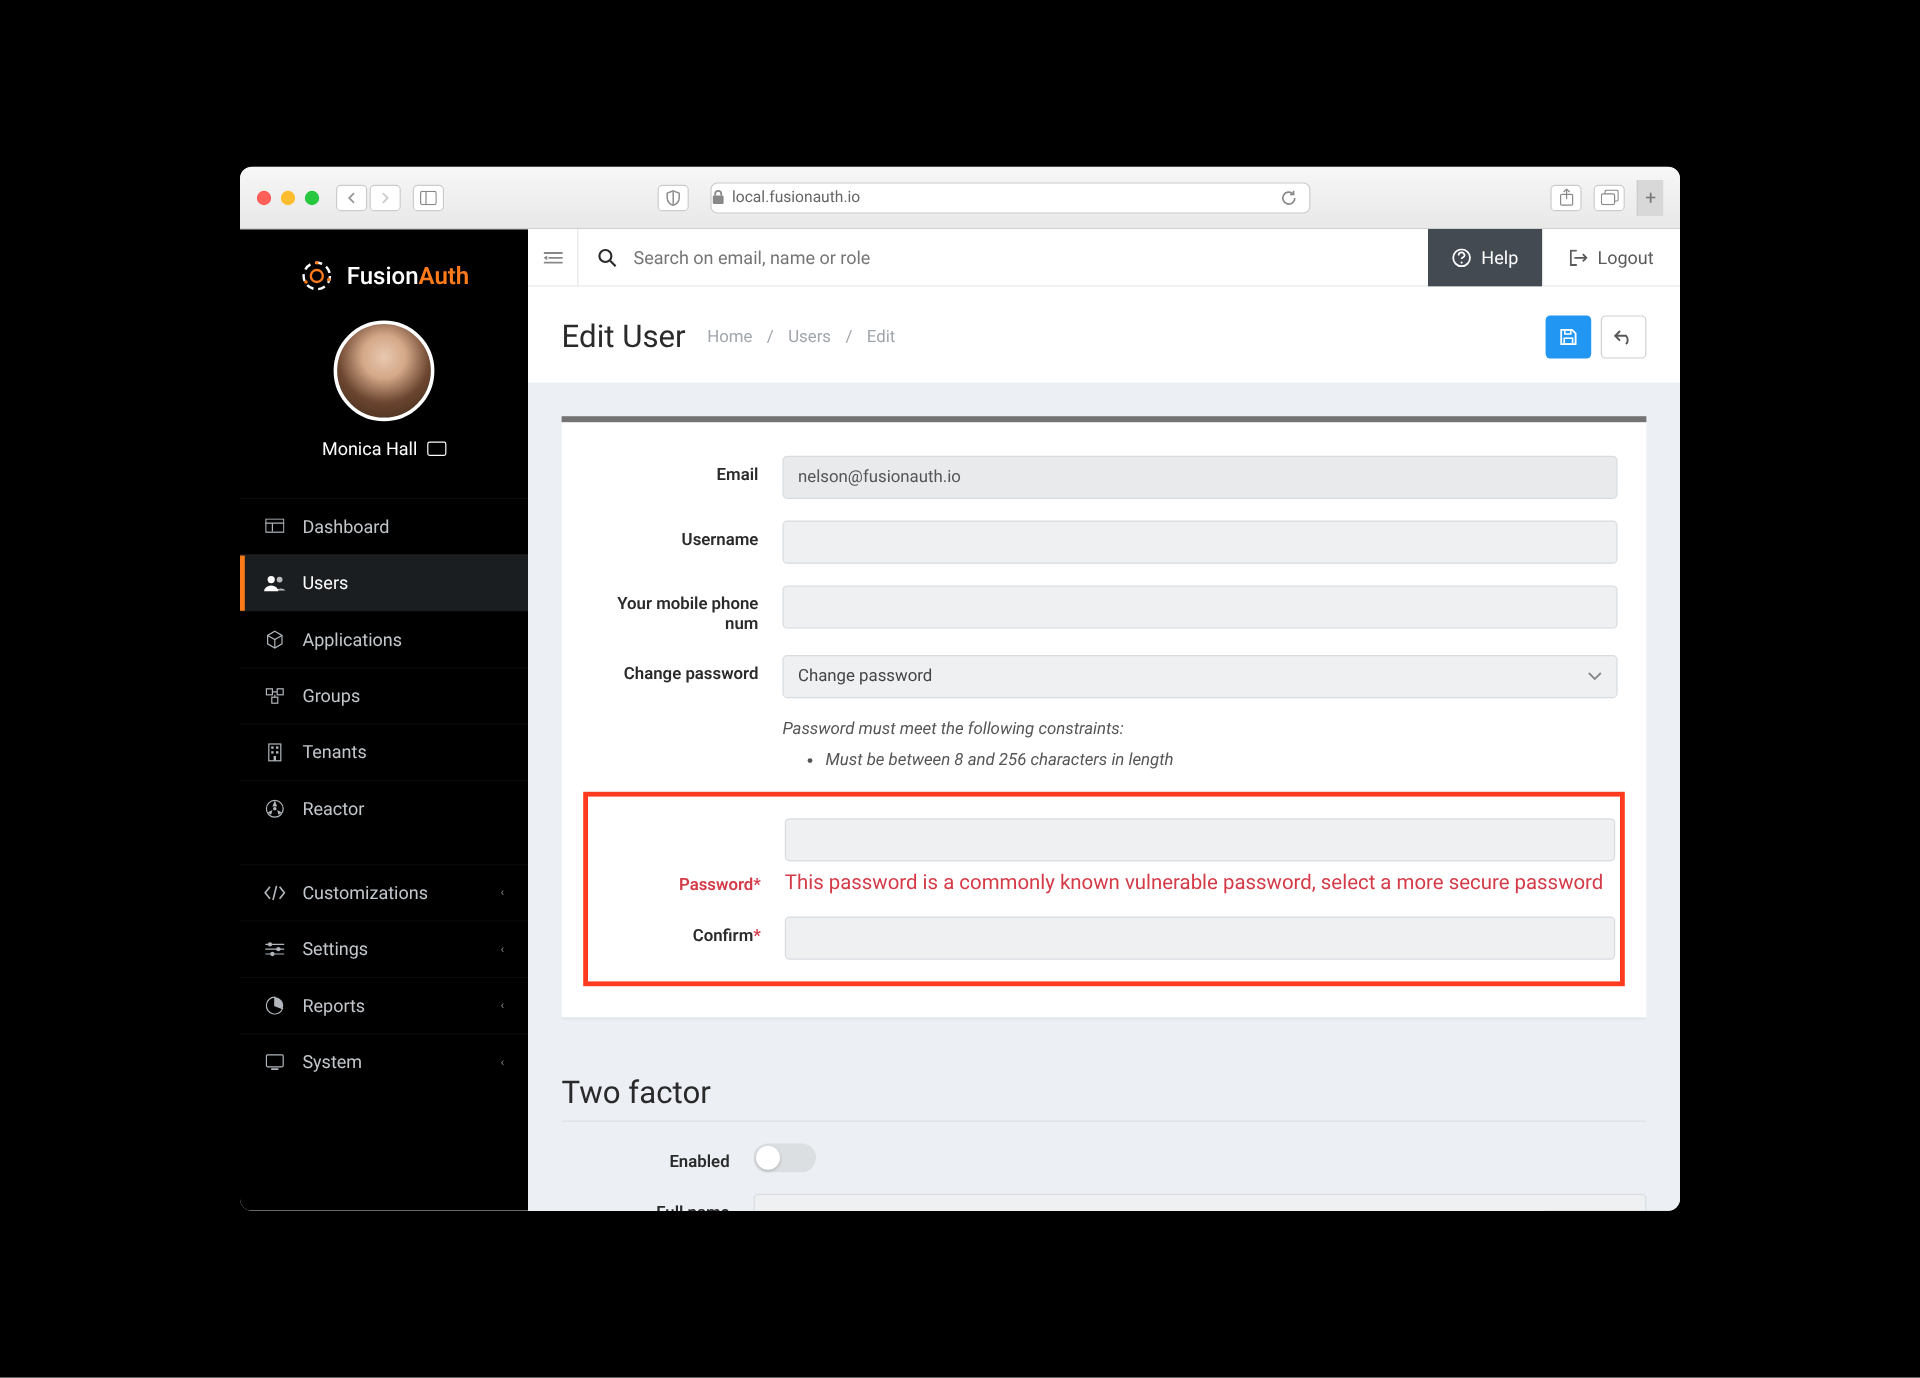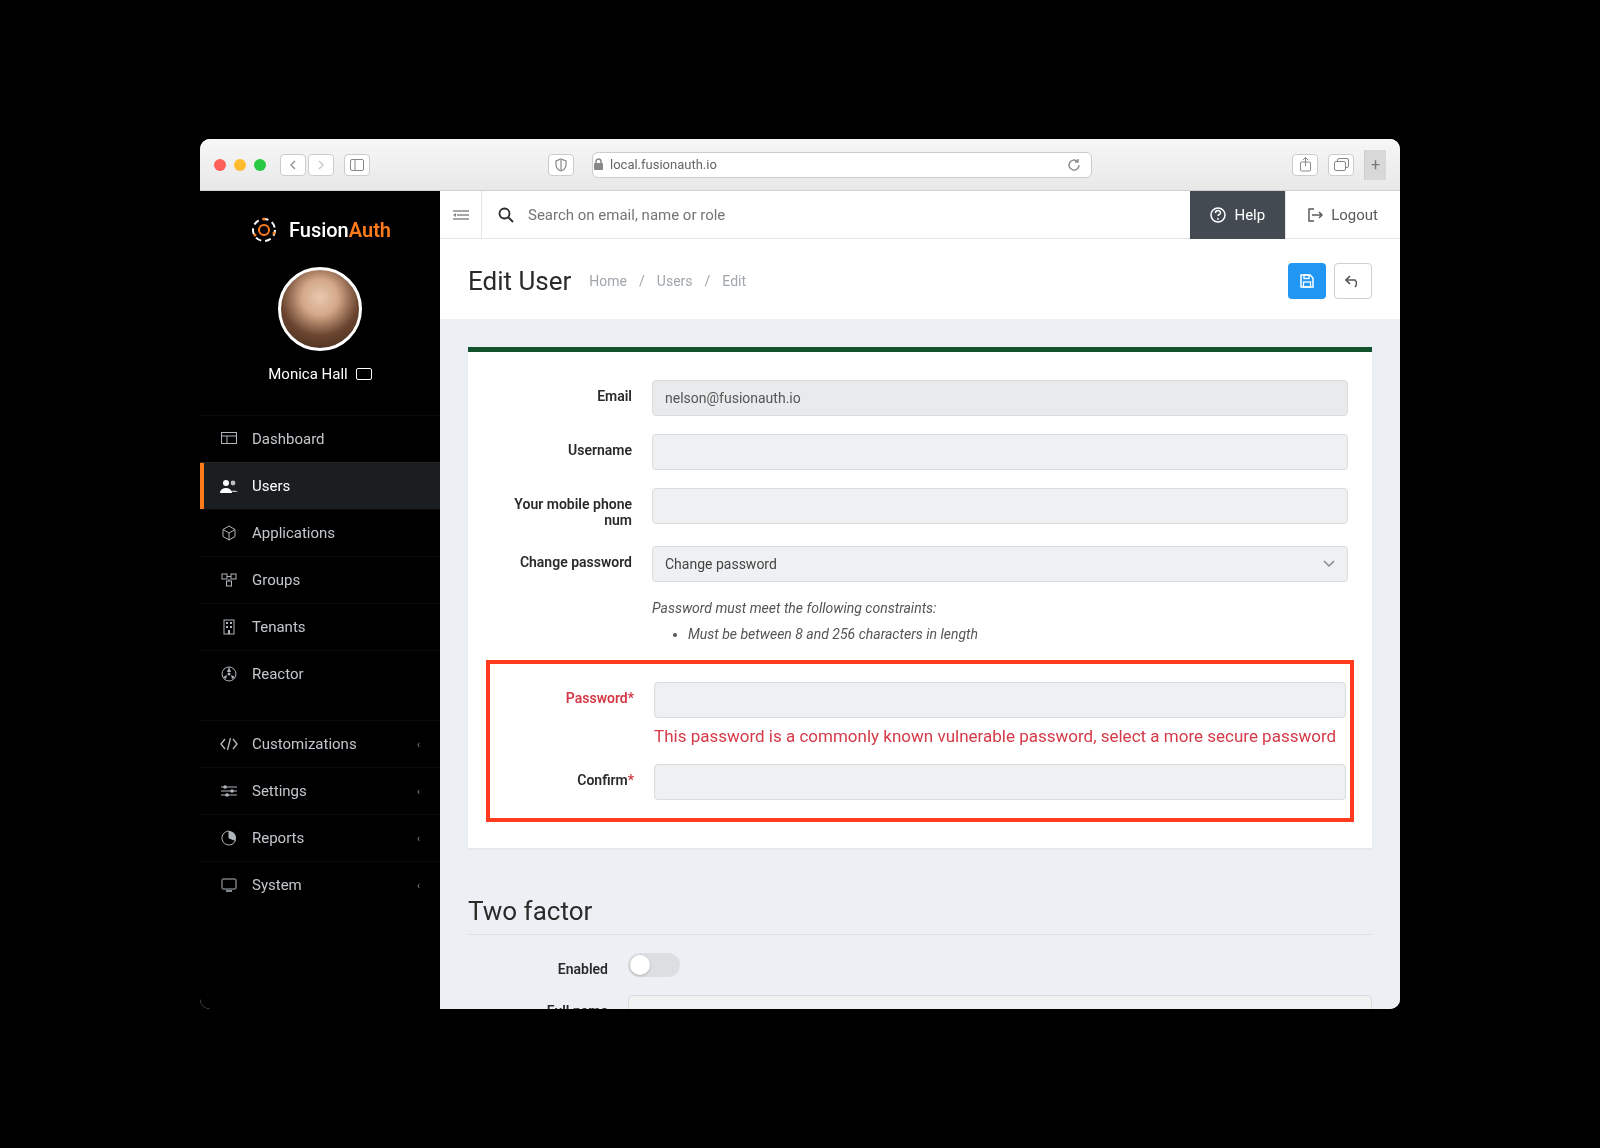--- a/index.html
+++ b/index.html
@@ -55,33 +55,33 @@
 .logout-btn { height: 48px; padding: 0 22px; display: flex; align-items: center; gap: 8px; font-size: 15px; color: #5a5a5a; border-left: 1px solid #e5e5e5; }
 
 .page-header { background: #fff; padding: 24px 28px 20px; display: flex; align-items: center; }
 .page-title { font-size: 26px; font-weight: 400; color: #2a2a2a; }
 .breadcrumb { margin-left: 18px; color: #a0a6ac; font-size: 14px; display: flex; gap: 12px; }
 .breadcrumb a { color: #a0a6ac; text-decoration: none; }
 .header-actions { margin-left: auto; display: flex; gap: 8px; }
 .btn-save { width: 38px; height: 36px; background: #2196f3; border-radius: 4px; display: flex; align-items: center; justify-content: center; color: #fff; cursor: pointer; }
 .btn-back { width: 38px; height: 36px; background: #fff; border: 1px solid #d0d0d0; border-radius: 4px; display: flex; align-items: center; justify-content: center; color: #555; cursor: pointer; }
 
-.panel { margin: 28px; background: #fff; border-top: 5px solid #14532d; padding: 28px 24px 16px; box-shadow: 0 1px 2px rgba(0,0,0,0.06); }
+.panel { margin: 28px; background: #fff; border-top: 5px solid #737373; padding: 28px 24px 16px; box-shadow: 0 1px 2px rgba(0,0,0,0.06); }
 .form-row { display: flex; align-items: flex-start; margin-bottom: 18px; gap: 20px; }
 .form-label { width: 140px; text-align: right; font-size: 14px; color: #2a2a2a; font-weight: 600; padding-top: 8px; }
 .form-control { flex: 1; }
 .form-control input[type="text"], .form-control input[type="password"] { width: 100%; height: 36px; background: #eef0f2; border: 1px solid #d8dcdf; border-radius: 4px; padding: 0 12px; font-size: 14px; color: #333; }
 .form-control input[readonly] { background: #e8eaec; color: #555; }
 .select { width: 100%; height: 36px; background: #eef0f2; border: 1px solid #d8dcdf; border-radius: 4px; padding: 0 12px; font-size: 14px; color: #444; display: flex; align-items: center; justify-content: space-between; cursor: pointer; }
 .constraints { flex: 1; }
 .constraints p { font-style: italic; font-size: 14px; color: #555; margin-bottom: 10px; }
 .constraints ul { padding-left: 36px; font-style: italic; font-size: 14px; color: #555; }
 
 .highlight-box { border: 4px solid #ff3b1f; padding: 18px 4px 12px; margin: 10px -6px 10px -6px; }
-.label-error { color: #d43a47; }
+.label-error { color: #d43a47; margin-top: 40px; }
 .label-required::after { content: "*"; color: #d43a47; }
 .error-text { color: #d43a47; font-size: 17px; margin-top: 8px; }
 
 .section-title { font-size: 26px; font-weight: 400; color: #2a2a2a; margin: 20px 28px 0; border-bottom: 1px solid #dcdfe2; padding-bottom: 8px; }
 .toggle { width: 52px; height: 24px; background: #dcdfe2; border-radius: 12px; position: relative; cursor: pointer; }
 .toggle::after { content: ""; width: 20px; height: 20px; background: #fff; border-radius: 50%; position: absolute; top: 2px; left: 2px; box-shadow: 0 1px 3px rgba(0,0,0,0.2); }
 
 svg { display: block; }
 </style>
 </head>

